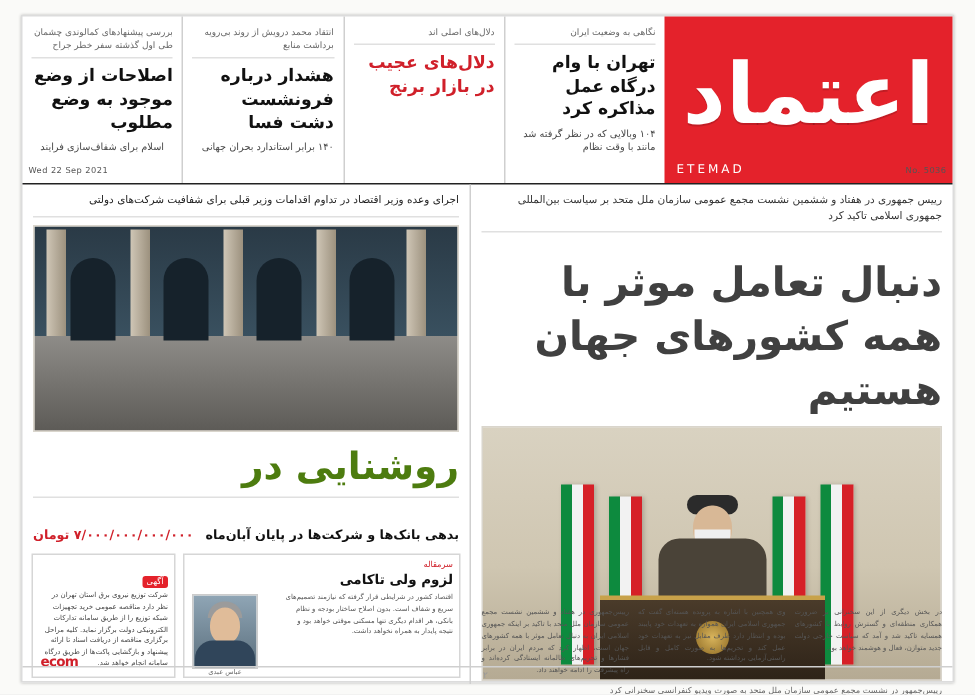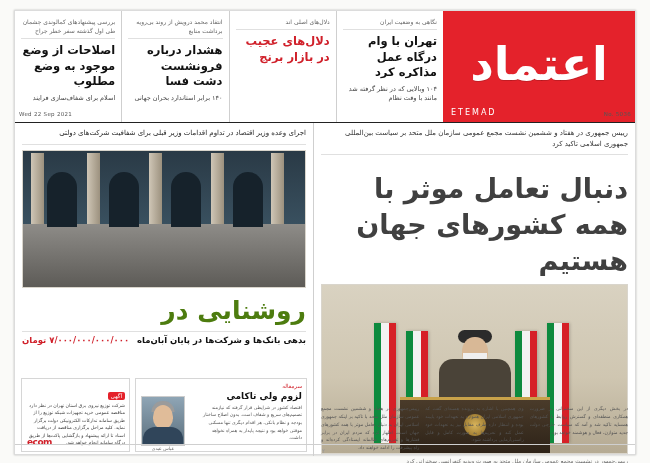--- a/index.html
+++ b/index.html
@@ -30,21 +30,21 @@
     border-bottom: 1px solid #222;
   }
   .logo-block {
     width: 192px; height: 100%;
     background: #e4222b;
     position: relative;
     display: flex; align-items: center; justify-content: center;
   }
   .logo-word {
     color: #fff;
-    font-size: 46px;
+    font-size: 56px;
     font-weight: bold;
     letter-spacing: -1px;
     direction: rtl;
     margin-top: -6px;
     text-shadow: 0 1px 0 rgba(0,0,0,.15);
   }
   .logo-latin {
     position: absolute;
     left: 8px; bottom: 5px;
     color: #fff;
@@ -65,21 +65,21 @@
   .masthead-meta .mm-date { font-size: 6.5px; font-weight: bold; color: #111; }
   .topcol {
     flex: 1 1 0;
     height: 100%;
     border-left: 1px solid #cfcfcf;
     padding: 6px 6px 4px 6px;
     direction: rtl;
     text-align: right;
     display: flex; flex-direction: column;
   }
-  .topcol:last-child { border-left: none; }
+  .topcol:last-child { border-left: none; align-items: center; }
   .kicker {
     font-size: 6px; color: #666; line-height: 1.5;
     border-bottom: 1px solid #e0e0e0;
     padding-bottom: 3px; margin-bottom: 4px;
   }
   .topcol h3 {
     margin: 0;
     font-size: 11.5px; font-weight: bold; color: #111;
     line-height: 1.35;
   }
@@ -192,38 +192,38 @@
   .hall-arch {
     position:absolute; top:16%; width:30px; height:40%;
     background:#16222b; border-radius: 15px 15px 0 0;
   }
   .headline-econ {
     font-size: 25px; font-weight: bold; color: #4d7c0f;
     line-height: 1.35; margin: 6px 0 2px 0;
     letter-spacing: -0.5px;
   }
   .econ-number {
-    margin-top: 4px; padding-top: 3px;
+    margin-top: 4px; padding-top: 20px;
     border-top: 1px solid #e0e0e0;
     font-size: 8.5px; font-weight: bold; color: #111;
     display: flex; flex-direction: row-reverse; justify-content: space-between;
   }
   .econ-number .amount { color: #d0202a; letter-spacing: -0.4px; }
   
   .bottom-row {
     position: absolute; left: 6px; right: 6px; bottom: 4px;
     display: flex; flex-direction: row-reverse; gap: 5px;
   }
   .box {
     border: 1px solid #d6d6d6;
     background: #fff;
     padding: 4px;
     direction: rtl; text-align: right;
   }
-  .box-ad { width: 109px; position: relative; }
+  .box-ad { width: 96px; position: relative; }
   .ad-badge {
     display:inline-block; background:#e4222b; color:#fff;
     font-size:5.5px; padding:1px 3px; border-radius:2px; margin-bottom:2px;
   }
   .ad-text { font-size: 4.7px; line-height: 1.6; color: #444; }
   .ad-logo {
     position:absolute; left:5px; bottom:4px;
     font-size: 9px; font-weight: bold; color:#d0202a; letter-spacing: -0.5px;
   }
   .box-opinion { flex: 1 1 0; position: relative; min-height: 74px; }

